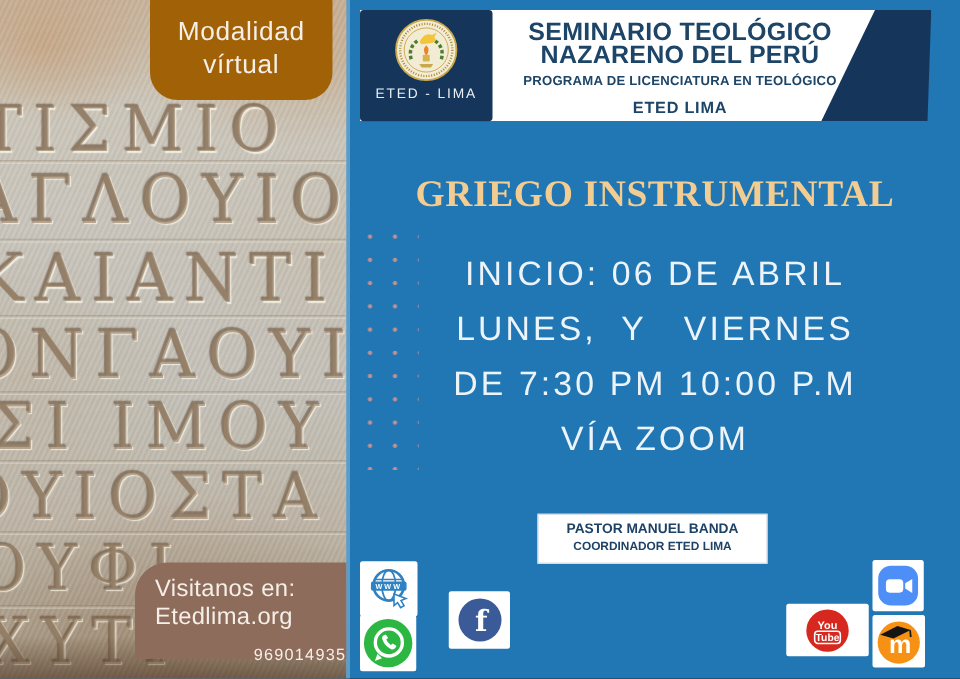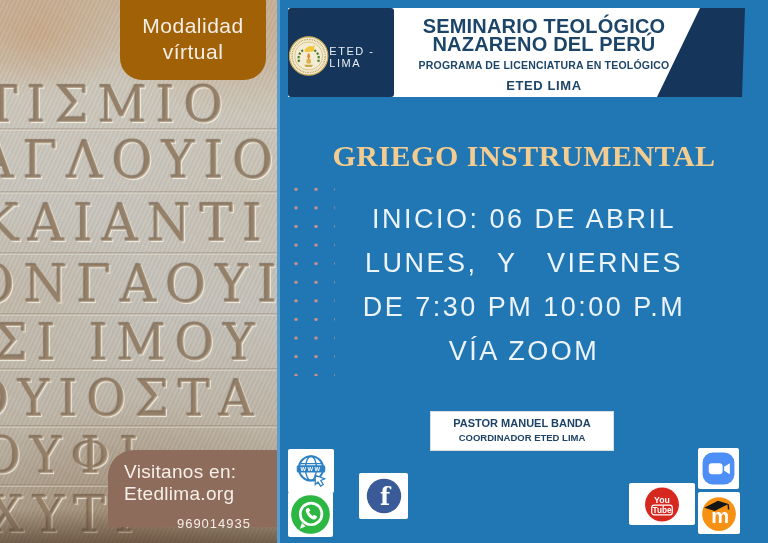--- a/index.html
+++ b/index.html
@@ -38,37 +38,37 @@
   
   .badge-top{
     position:absolute;left:120px;top:0;width:146px;height:80px;
     background:#a16207;border-radius:0 0 22px 22px;color:#f5efe8;
     text-align:center;padding-top:13px;box-sizing:border-box;
     font-size:21px;line-height:26px;letter-spacing:.5px;
   }
   .badge-bottom{
     position:absolute;left:108px;top:450px;width:169px;height:77px;
     background:#8e6c5b;border-radius:26px 0 0 0;color:#f5efe8;
-    box-sizing:border-box;padding:11px 26px 0 16px;
+    box-sizing:border-box;padding:11px 0 0 16px;
     font-size:19px;line-height:22px;letter-spacing:.3px;
   }
   .badge-bottom .phone{margin-top:8px;text-align:right;font-size:13px;letter-spacing:1px;}
   
   .header{position:absolute;left:288px;top:8px;width:458px;height:89px;}
   .header .navy-accent{
     position:absolute;inset:0;background:#15365a;
     clip-path:polygon(408px 0, 457px 0, 454px 100%, 366px 100%);
   }
   .header .white-band{
     position:absolute;inset:0;background:#ffffff;
     clip-path:polygon(0 0, 412px 0, 369px 100%, 0 100%);
   }
   .logo-box{
     position:absolute;left:0;top:0;width:106px;height:89px;background:#15365a;
-    border-radius:3px;display:flex;flex-direction:row;align-items:center;
+    border-radius:3px;display:flex;flex-direction:column;align-items:center;
     justify-content:flex-start;padding-top:6px;box-sizing:border-box;
   }
   .logo-caption{color:#e9eef4;font-size:11px;letter-spacing:1.5px;margin-top:3px;}
   .header-text{position:absolute;left:108px;top:9px;width:296px;text-align:center;color:#1d4568;}
   .header-text .l1{font-weight:bold;font-size:20px;line-height:18px;letter-spacing:.2px;}
   .header-text .sub{font-weight:bold;font-size:10.5px;margin-top:6px;letter-spacing:.2px;}
   .header-text .org{font-weight:bold;font-size:13px;margin-top:7px;letter-spacing:.6px;}
   
   .dot-grid{
     position:absolute;left:281px;top:175px;width:54px;height:201px;

